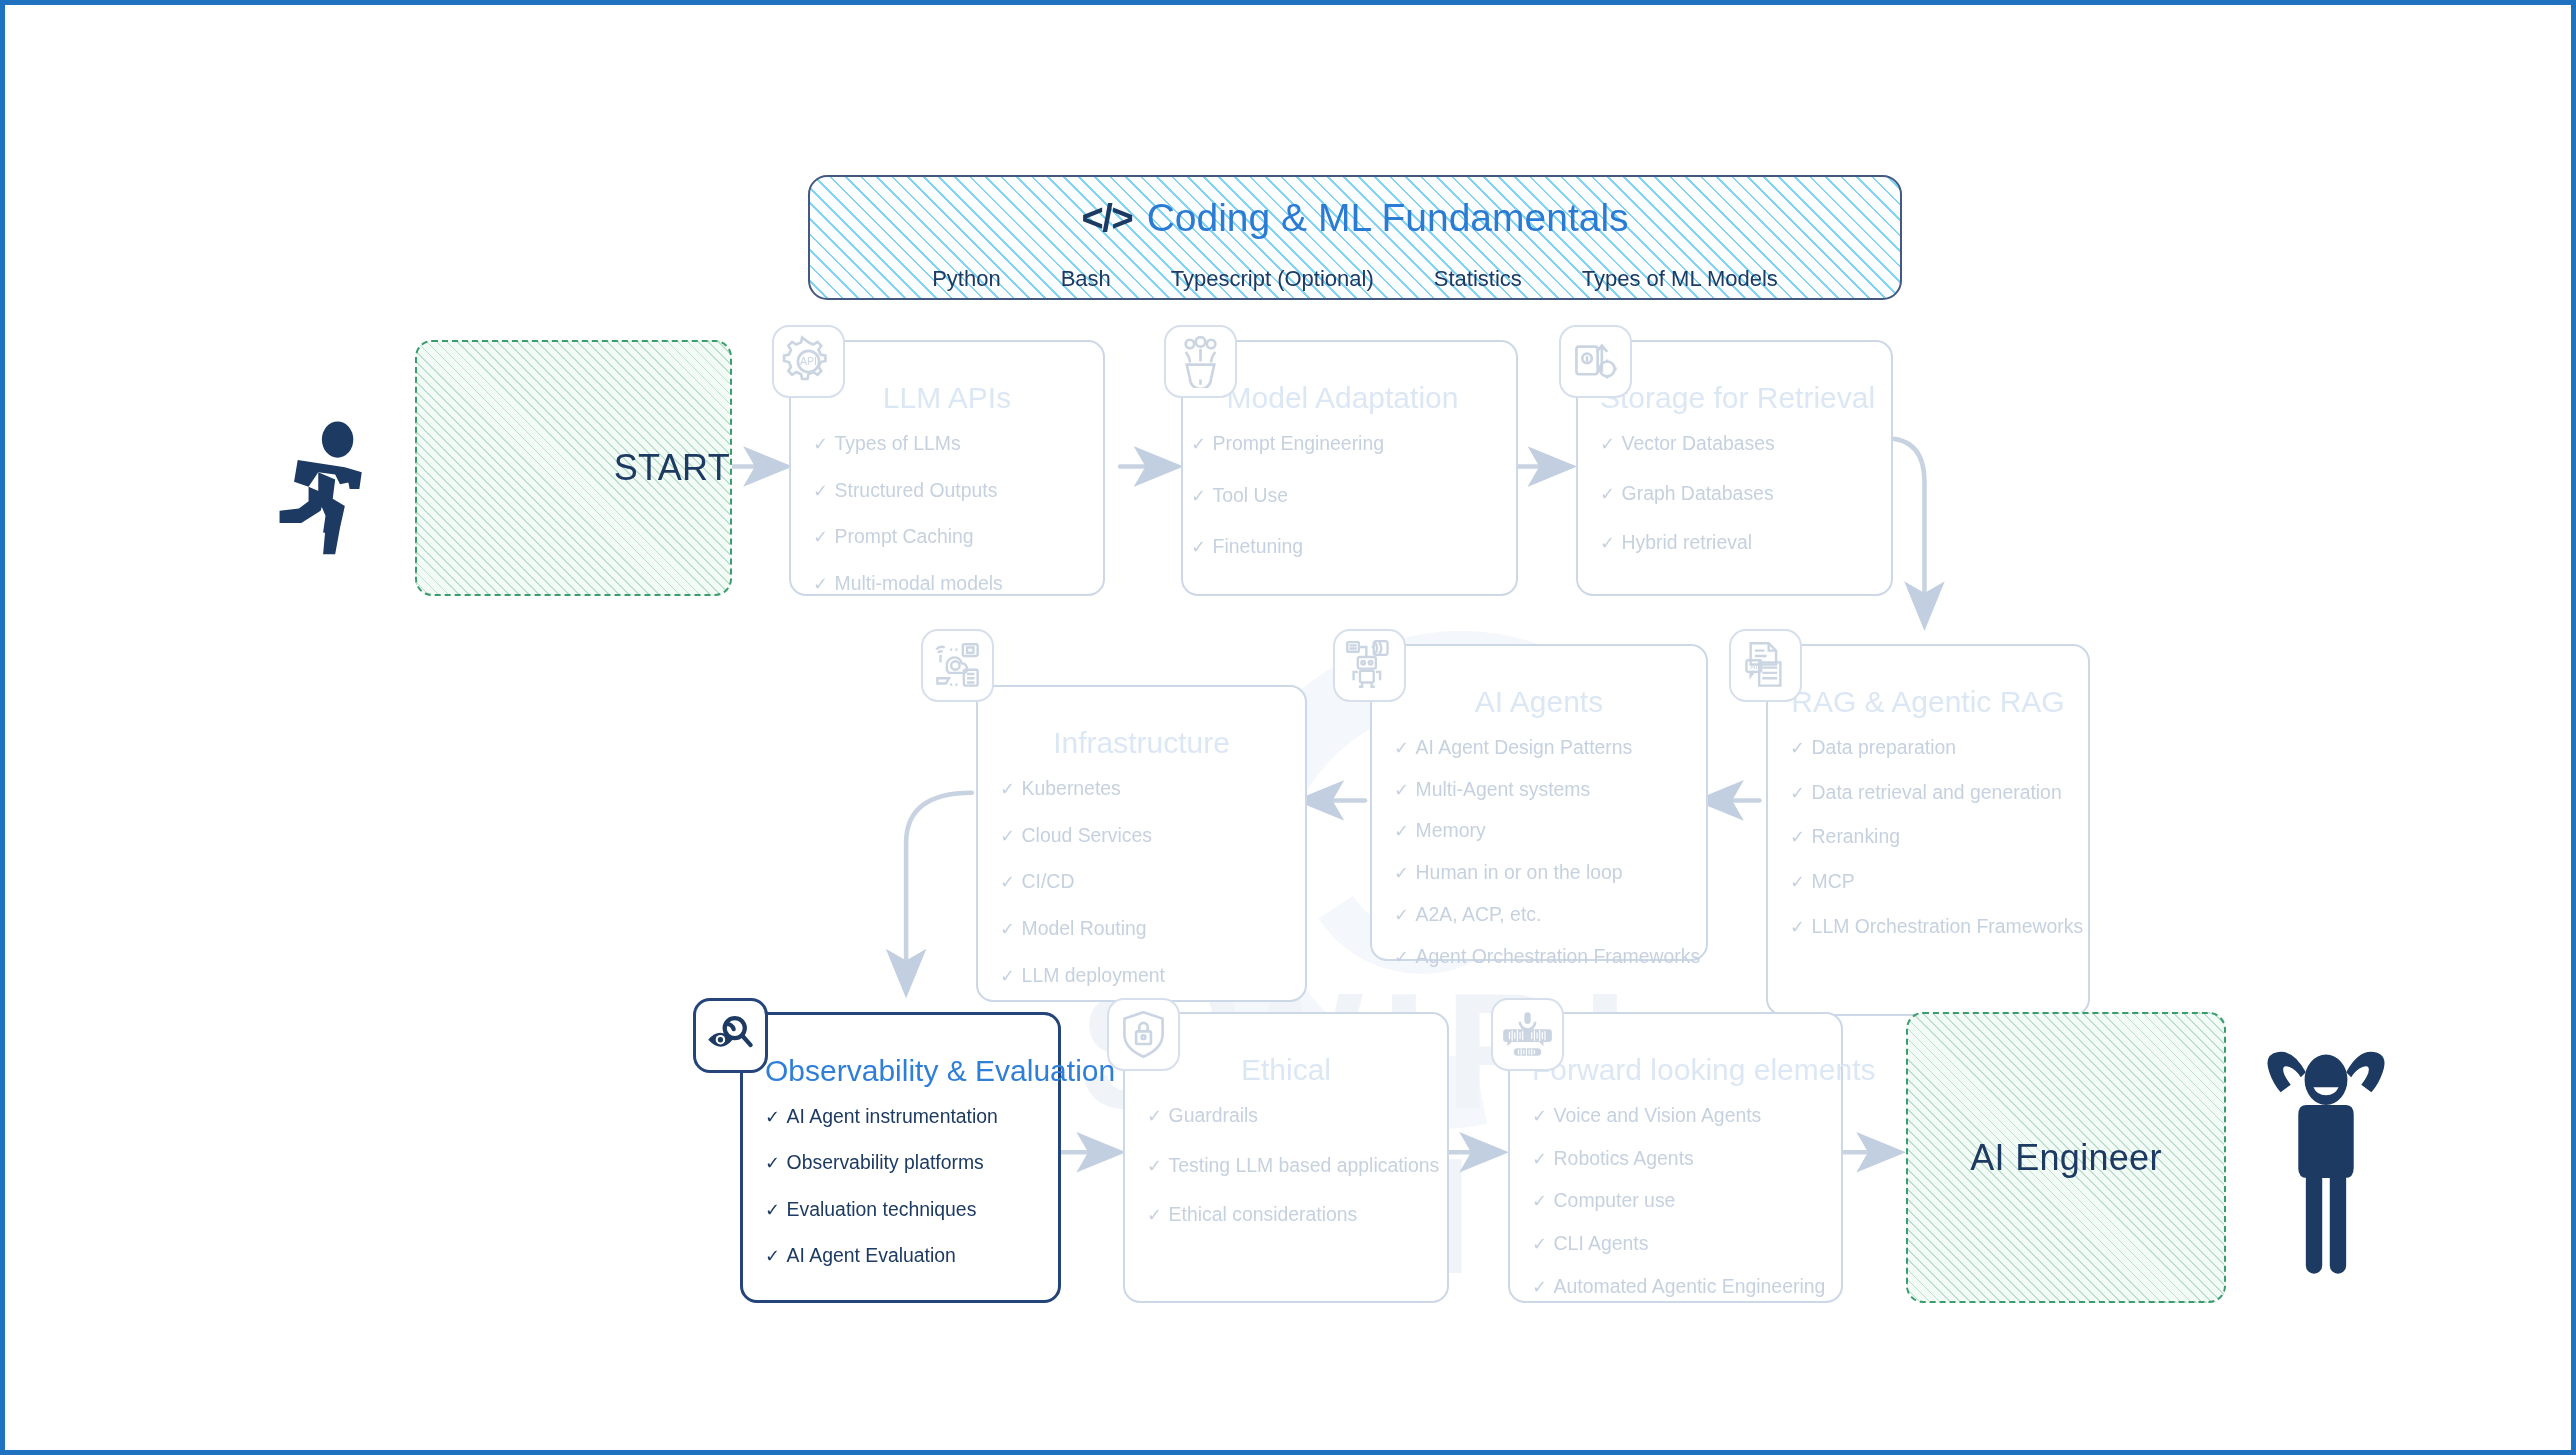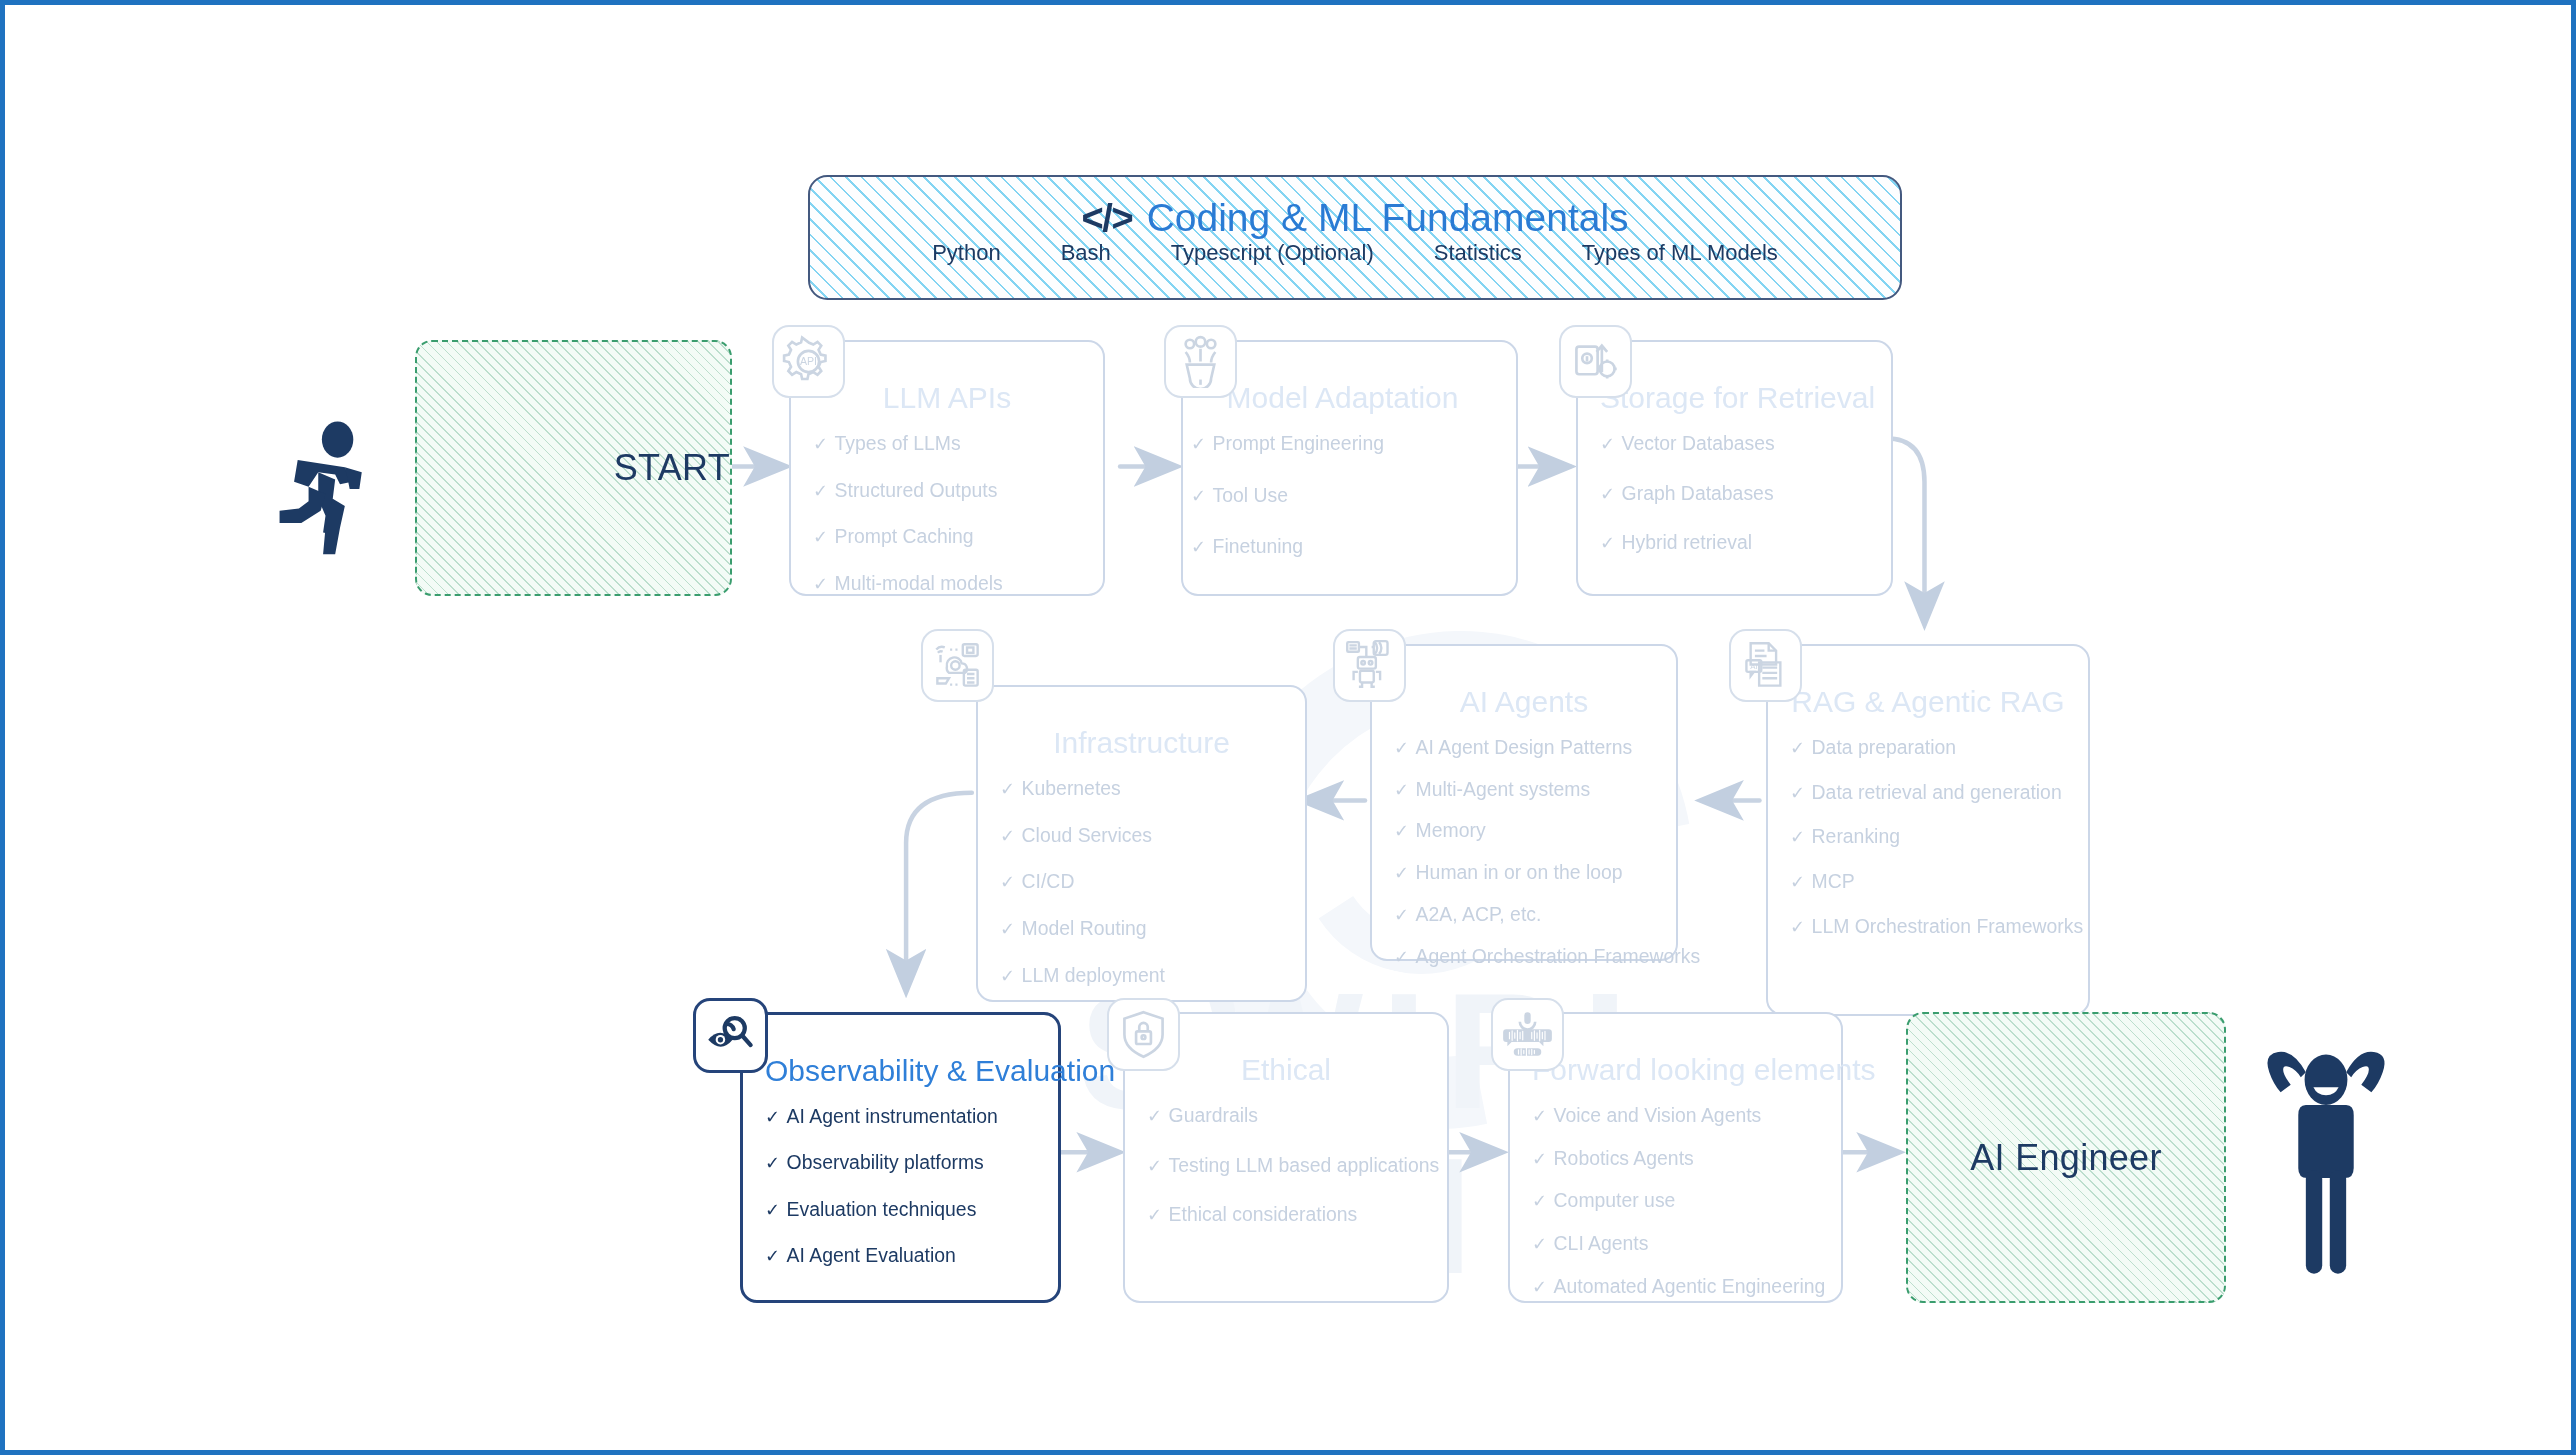--- a/index.html
+++ b/index.html
@@ -72,21 +72,21 @@
   }
   .banner-title{
     display:flex;align-items:center;gap:14.2px;
     color:#2a7bd4;font-size:39px;white-space:nowrap;
   }
   .banner-title .code-glyph{
     color:#1d3a63;font-size:38px;font-weight:700;letter-spacing:-1.3px;
   }
   .banner-items{
     display:flex;align-items:center;justify-content:center;
-    gap:0;color:#1d3a63;font-size:22px;white-space:nowrap;
+    gap:0;margin-top:26px;color:#1d3a63;font-size:22px;white-space:nowrap;
   }
   .banner-items span{padding:0 30px;}
 
   
   .card{
     border:2.6px solid #ccd7e8;
     border-radius:17px;
     background:#ffffff;
     box-sizing:border-box;
     padding:40px 22px 17px 22px;
@@ -341,21 +341,21 @@
         <path d="M30 15 h14 v20 M54 15 h4"></path>
         <rect x="28" y="34" width="34" height="22" rx="4"></rect>
         <circle cx="38" cy="45" r="3.4"></circle>
             <circle cx="52" cy="45" r="3.4"></circle>
         <rect x="32" y="60" width="26" height="22" rx="3"></rect>
         <path d="M28 62 h-8 v16 M62 62 h8 v16"></path>
         <path d="M36 82 v8 h-6 M54 82 v8 h6"></path>
       </g>
         </svg>
     </div>
-    <div class="node card" style="left:1365px;top:639px;width:308px;height:317px;">
+    <div class="node card" style="left:1365px;top:639px;width:338px;height:317px;">
       <div class="card-title">AI Agents</div>
       <ul class="card-list">
         <li>
             <span class="tick">✓</span>
             <span>AI Agent Design Patterns</span>
           </li>
         <li style="margin-top:20px">
             <span class="tick">✓</span>
             <span>Multi-Agent systems</span>
           </li>

